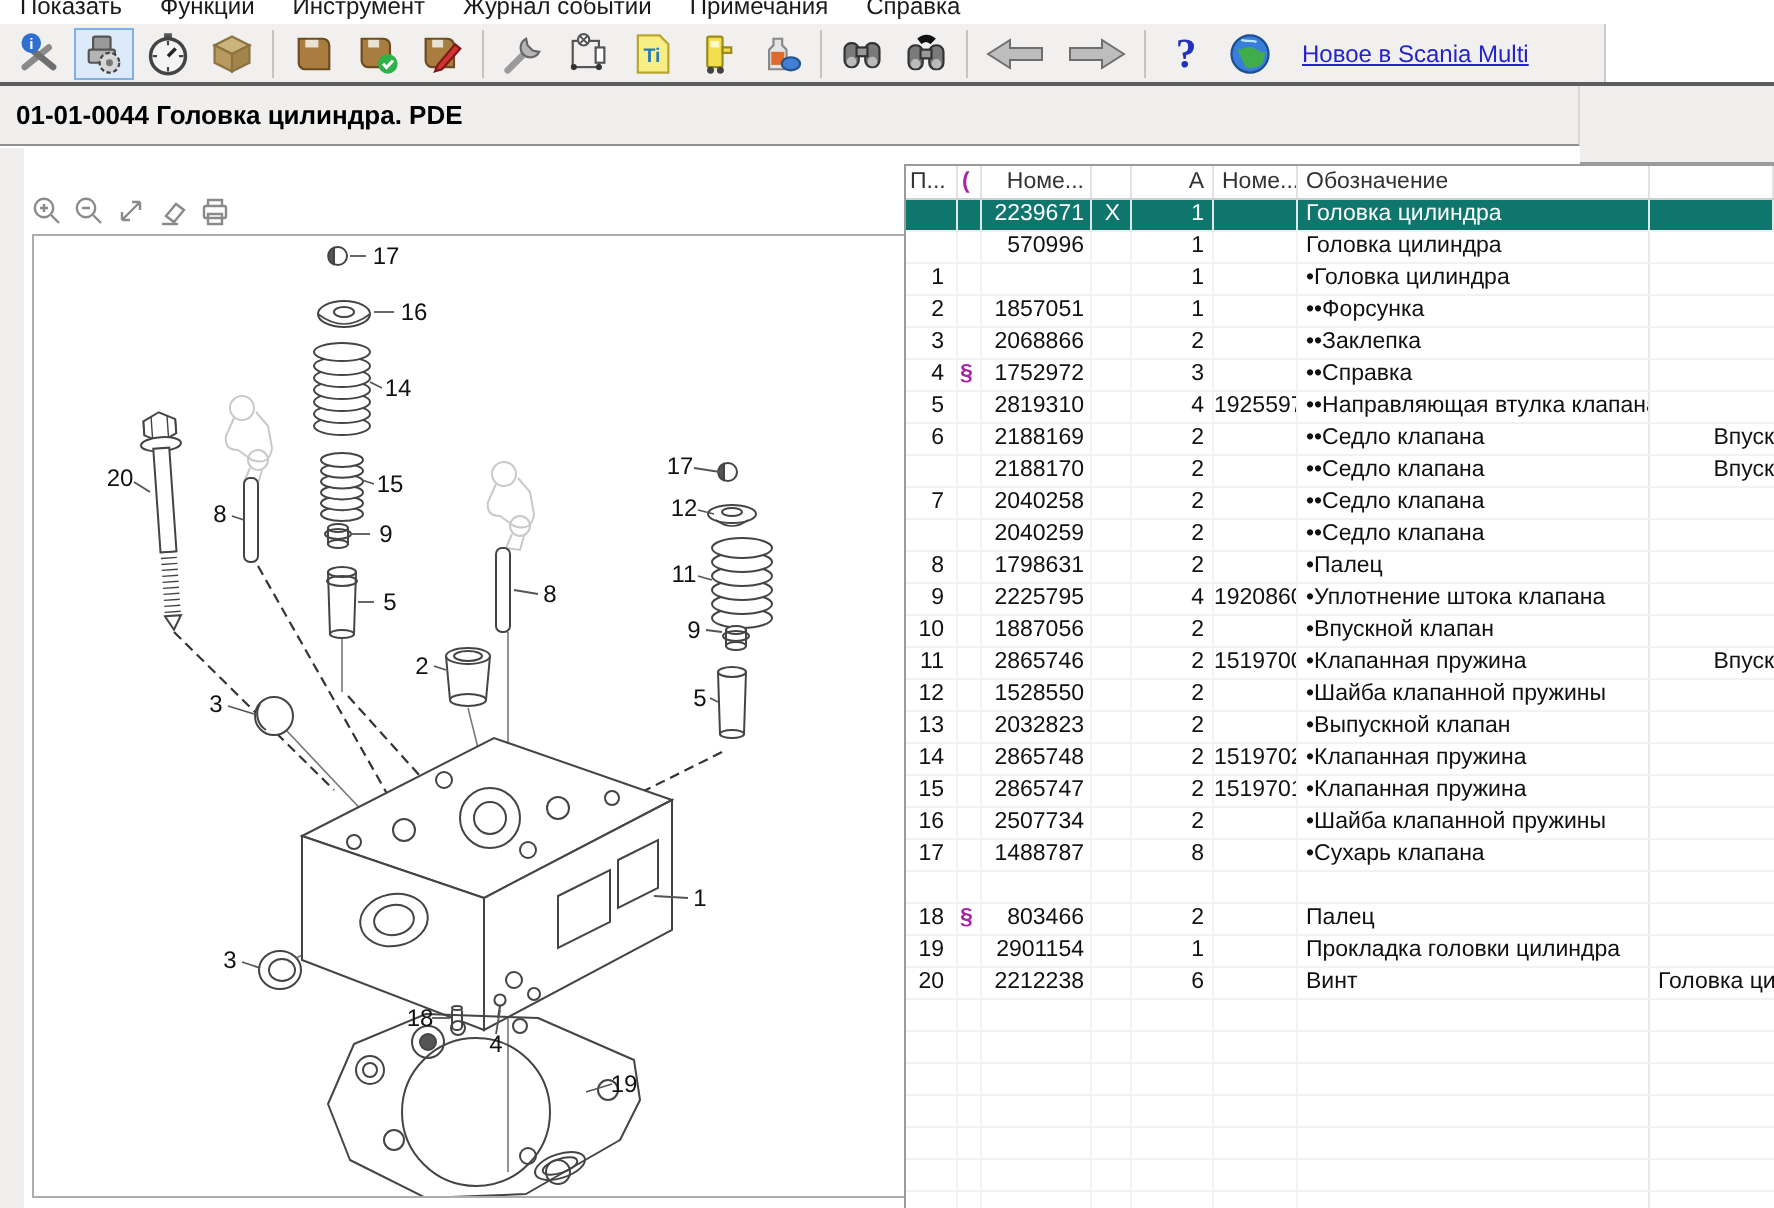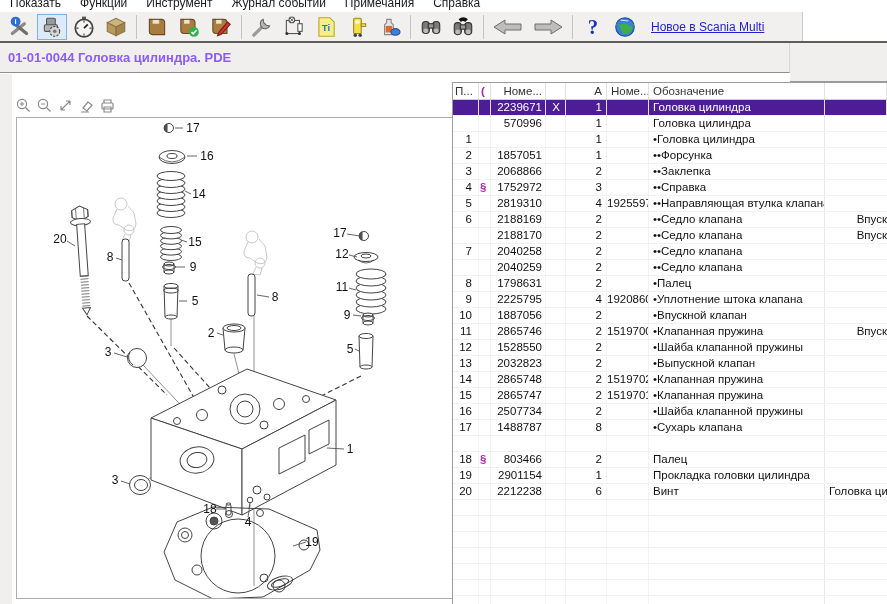--- a/index.html
+++ b/index.html
@@ -23,21 +23,21 @@
   .tb-btn.wide{width:38px;} .tb-btn.wide svg{width:34px;height:22px;}
   .tb-btn.active{background:#dceafa;border:1px solid #7fb0e2;}
   .tb-sep{width:1px;height:24px;background:#c4c4c4;margin:0 4px;}
   .tb-link{margin-left:10px;font-size:12px;color:#2323cc;text-decoration:underline;cursor:pointer;white-space:nowrap;}
 
   
   .titleband{position:absolute;left:0;top:43px;width:790px;height:30px;background:#f0efee;
              border-bottom:1px solid #8f8f8f;border-right:1px solid #d8d8d8;box-sizing:border-box;}
   .titleband-right{position:absolute;left:790px;top:43px;width:97px;height:39px;background:#f0efee;
              border-bottom:1px solid #9b9b9b;box-sizing:border-box;}
-  .page-title{position:absolute;left:8px;top:50px;font-size:13px;font-weight:700;color:#8b5cf6;}
+  .page-title{position:absolute;left:8px;top:50px;font-size:13px;font-weight:700;color:#000000;}
 
   
   .gutter{position:absolute;left:0;top:74px;width:12px;height:530px;background:#f0efee;}
   .diagtools{position:absolute;left:14px;top:96px;display:flex;gap:3px;}
   .dt-btn{width:18px;height:18px;padding:0;border:none;background:transparent;display:flex;align-items:center;justify-content:center;}
   .dt-btn svg{width:17px;height:17px;stroke:#8a8a8a;fill:none;stroke-width:1.2;}
   .diagframe{position:absolute;left:16px;top:117px;width:436px;height:480px;border:1px solid #adadad;background:#fff;box-sizing:content-box;}
   .diagframe svg.art{position:absolute;left:0;top:0;}
   .callout{position:absolute;transform:translate(-50%,-50%);font-size:12px;color:#111;cursor:pointer;line-height:1;}
 
@@ -52,21 +52,21 @@
   .c-pos  {width:26px;text-align:right;padding-right:6px;}
   .c-mark {width:12px;text-align:left;padding-left:1px;color:#a428a4;font-weight:700;}
   .c-part {width:55px;text-align:right;padding-right:3px;}
   .c-flag {width:20px;text-align:right;padding-right:5px;}
   .c-qty  {width:41px;text-align:right;padding-right:4px;}
   .c-ref  {width:42px;text-align:right;padding-right:2px;}
   .c-desig{width:176px;text-align:left;padding-left:4px;border-right:1px solid #e8e8e8;}
   .c-note {width:62px;text-align:right;padding-left:4px;border-right:none;}
   .thead .c-pos,.thead .c-mark{ text-align:left;padding-left:2px;}
   .thead .c-part,.thead .c-ref{text-align:right;padding-left:4px;}
-  .trow.sel{background:#4c1d95;color:#fff;}
+  .trow.sel{background:#0f766e;color:#fff;}
   .trow.sel .cell{border-right:1px solid rgba(255,255,255,.85);}
   .trow.sel .c-mark{color:#fff;}
 </style>
 </head>
 <body>
 
 <div id="app">
 
   <div class="menubar">
     <div class="menubar-inner" id="menubar-inner">

